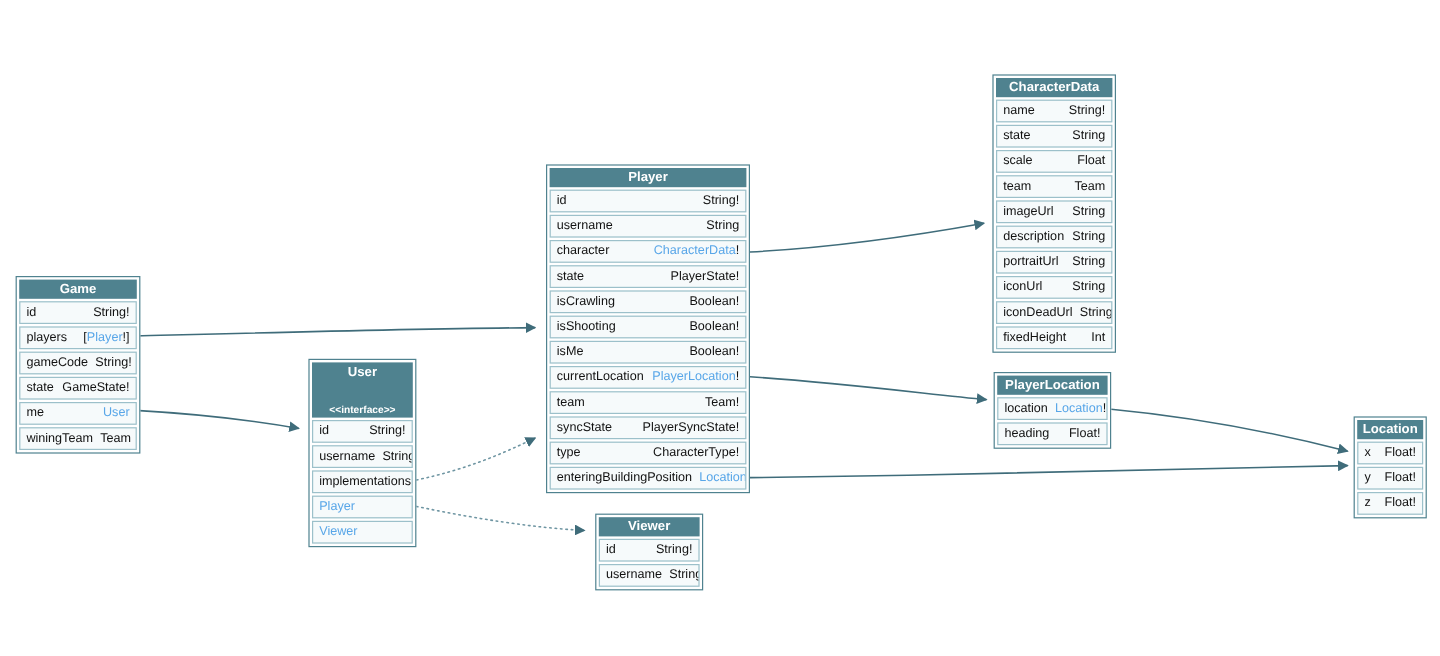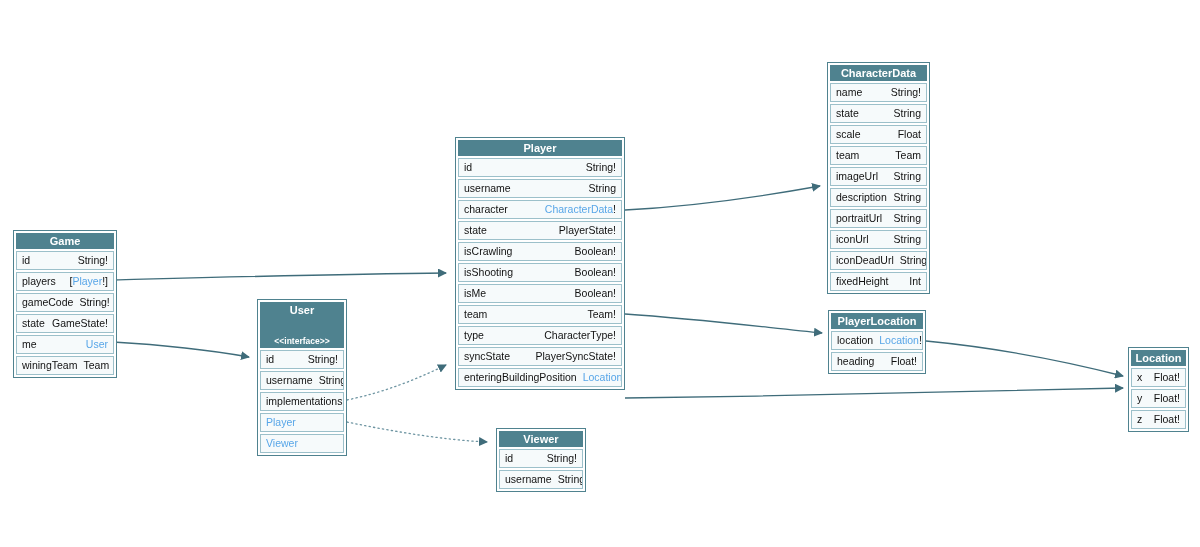--- a/index.html
+++ b/index.html
@@ -163,30 +163,34 @@
       </div>
       <div class="row">
         <span class="fname">isShooting</span>
         <span class="ftype"><span>Boolean!</span></span>
       </div>
       <div class="row">
         <span class="fname">isMe</span>
         <span class="ftype"><span>Boolean!</span></span>
       </div>
       <div class="row">
+        <span class="fname">currentLocation</span>
+        <span class="ftype"><span class="link">PlayerLocation</span><span>!</span></span>
+      </div>
+      <div class="row">
         <span class="fname">team</span>
         <span class="ftype"><span>Team!</span></span>
       </div>
       <div class="row">
+        <span class="fname">syncState</span>
+        <span class="ftype"><span>PlayerSyncState!</span></span>
+      </div>
+      <div class="row">
         <span class="fname">type</span>
         <span class="ftype"><span>CharacterType!</span></span>
-      </div>
-      <div class="row">
-        <span class="fname">syncState</span>
-        <span class="ftype"><span>PlayerSyncState!</span></span>
       </div>
       <div class="row">
         <span class="fname">enteringBuildingPosition</span>
         <span class="ftype"><span class="link">Location</span></span>
       </div>
     </div>
     <div class="table" style="left: 496px; top: 428px; width: 90px;">
       <div class="thead">
         <div class="title">Viewer</div>
       </div>

